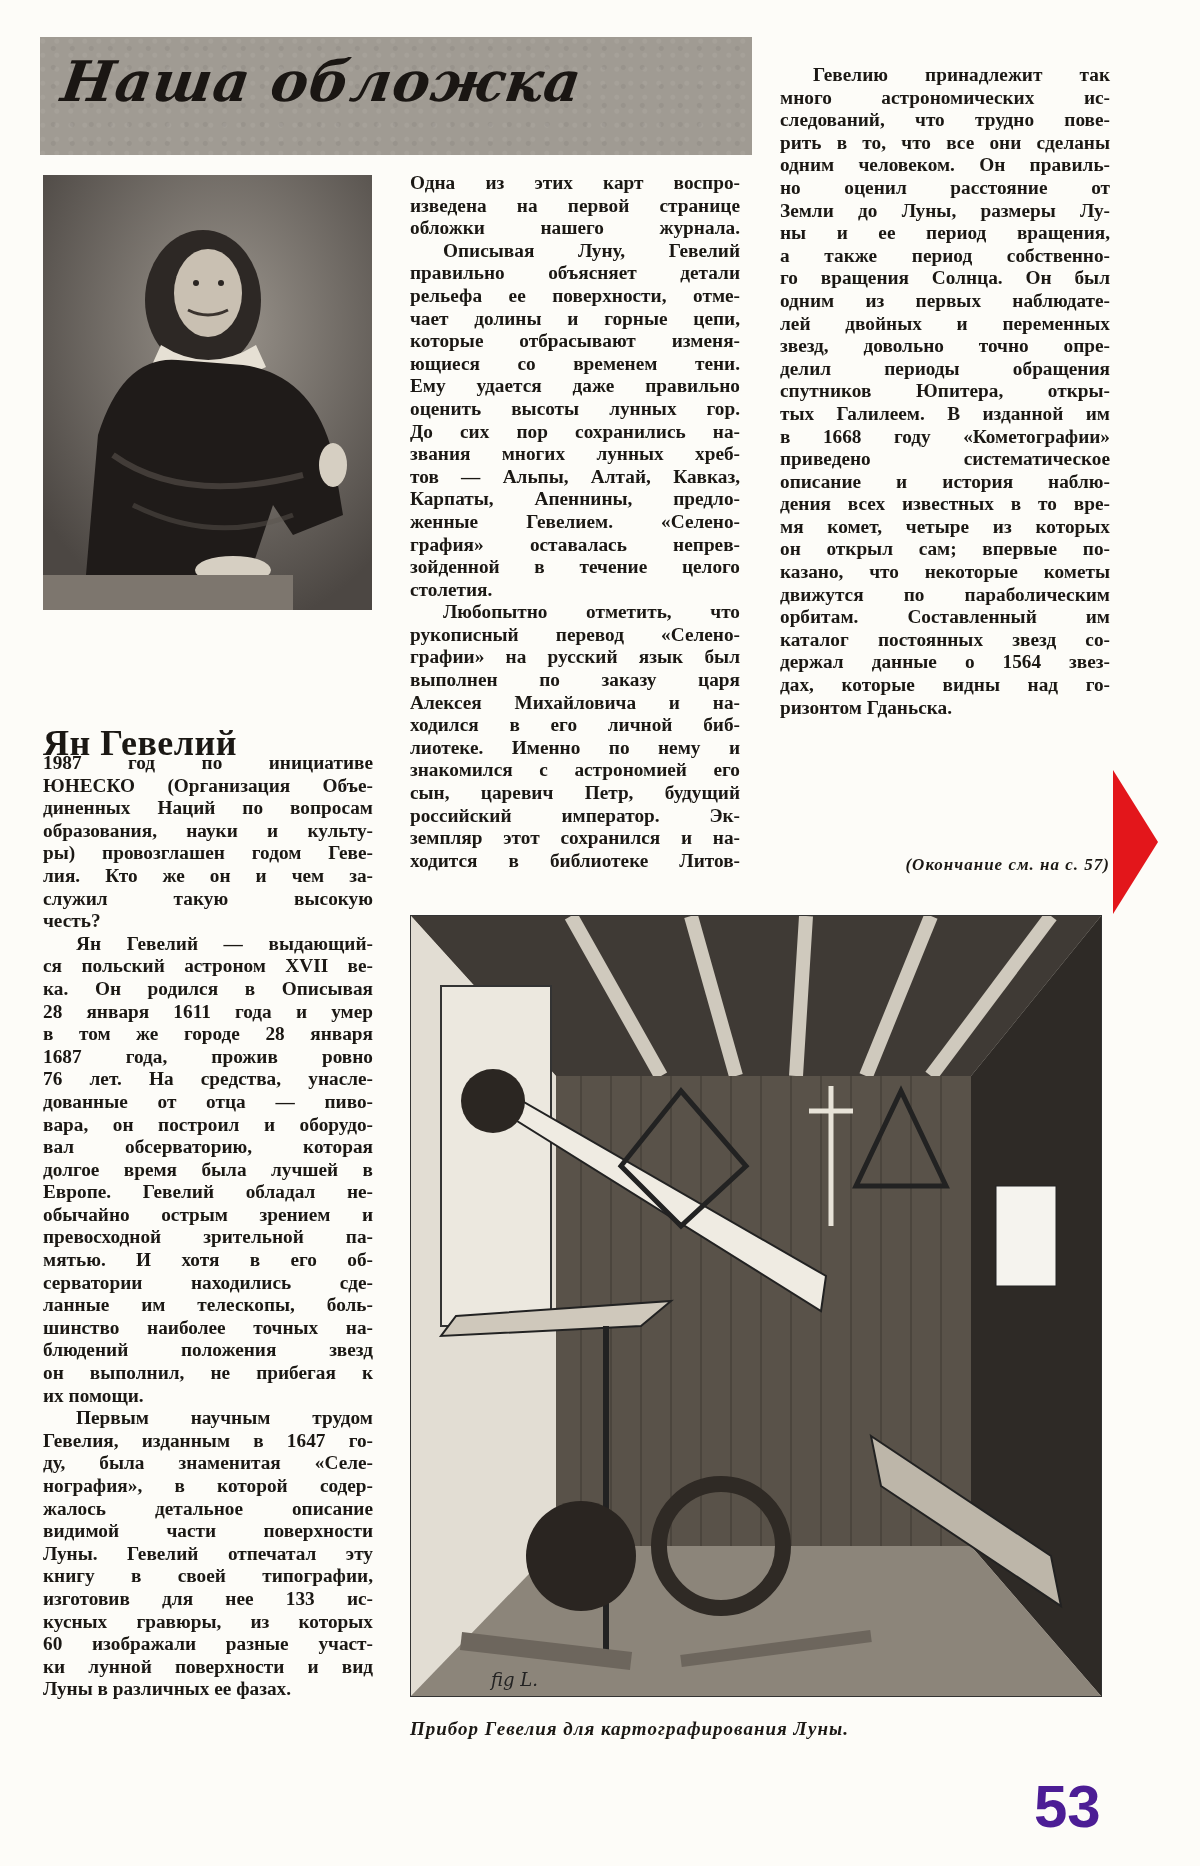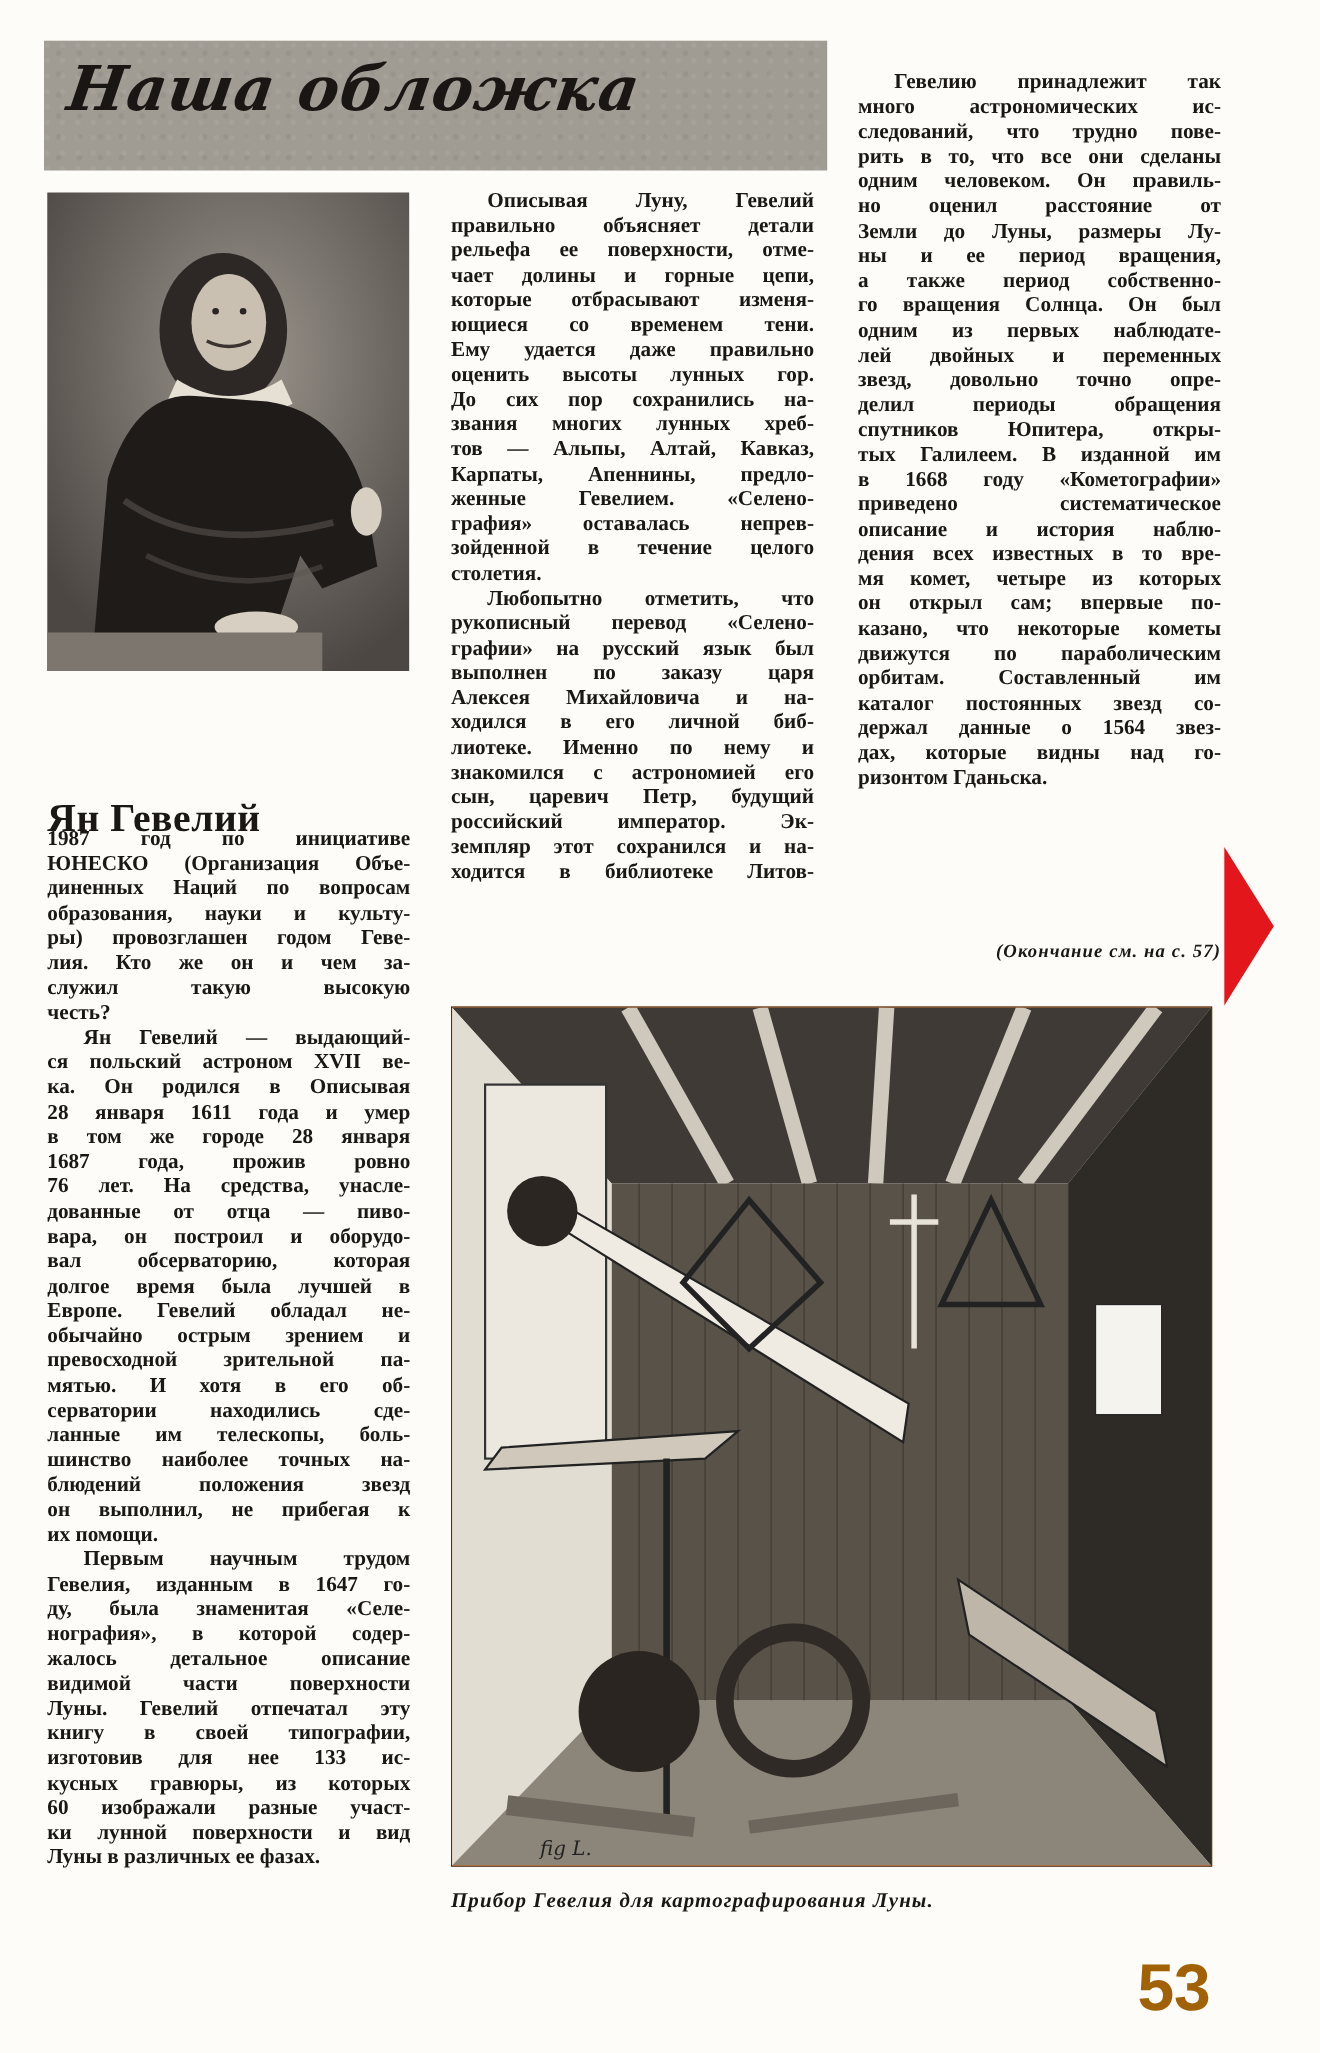--- a/index.html
+++ b/index.html
@@ -18,21 +18,21 @@
   .col .line { display:block; text-align:justify; text-align-last:justify; white-space:nowrap; }
   .col .last { display:block; text-align:left; white-space:nowrap; }
   .left { left:43px; width:330px; }
   .mid  { left:410px; width:330px; }
   .right{ left:780px; width:330px; }
   .heading { left:43px; top:722px; font-size:36px; font-weight:bold; letter-spacing:.5px; }
   .portrait { left:43px; top:175px; width:329px; height:435px; background:#6e6862; overflow:hidden; }
   .engraving { left:410px; top:915px; width:690px; height:780px; background:#f97316; overflow:hidden; border:1px solid #333; }
   .caption { left:410px; top:1718px; font-style:italic; font-size:19px; letter-spacing:1px; font-weight:bold; }
   .cont { right:90px; top:855px; font-style:italic; font-size:17px; font-weight:bold; letter-spacing:1px;text-align:center; }
-  .pagenum { left:1034px; top:1772px; font-family:"Liberation Sans","DejaVu Sans",sans-serif; font-weight:bold; font-size:60px; color:#a16207; }
+  .pagenum { left:1034px; top:1772px; font-family:"Liberation Sans","DejaVu Sans",sans-serif; font-weight:bold; font-size:60px; color:#4c1d95; }
   .arrow { left:1113px; top:770px; width:0; height:0; border-top:72px solid transparent; border-bottom:72px solid transparent; border-left:45px solid #e3161b; }
 </style>
 </head>
 <body>
 
 <div class="abs band"></div>
 <div class="abs band-title">Наша обложка</div>
 
 <div class="abs portrait">
   <svg width="329" height="435" viewBox="0 0 329 435">
@@ -110,20 +110,25 @@
       <span class="line">Луны. Гевелий отпечатал эту</span>
       <span class="line">книгу в своей типографии,</span>
       <span class="line">изготовив для нее 133 ис-</span>
       <span class="line">кусных гравюры, из которых</span>
       <span class="line">60 изображали разные участ-</span>
       <span class="line">ки лунной поверхности и вид</span>
       <span class="last">Луны в различных ее фазах.</span>
     </p>
   </div>
 <div class="abs col mid" style="top:172px;" id="col-mid">
+    <p>
+      <span class="line">Одна из этих карт воспро-</span>
+      <span class="line">изведена на первой странице</span>
+      <span class="line">обложки нашего журнала.</span>
+    </p>
     <p>
       <span class="line" style="padding-left: 33px;">Описывая Луну, Гевелий</span>
       <span class="line">правильно объясняет детали</span>
       <span class="line">рельефа ее поверхности, отме-</span>
       <span class="line">чает долины и горные цепи,</span>
       <span class="line">которые отбрасывают изменя-</span>
       <span class="line">ющиеся со временем тени.</span>
       <span class="line">Ему удается даже правильно</span>
       <span class="line">оценить высоты лунных гор.</span>
       <span class="line">До сих пор сохранились на-</span>

